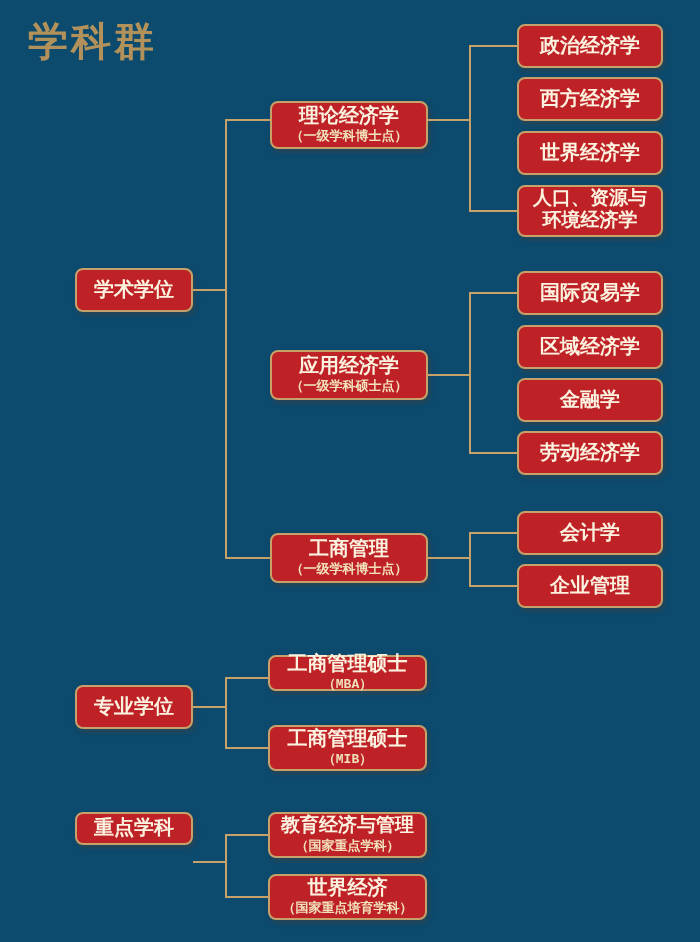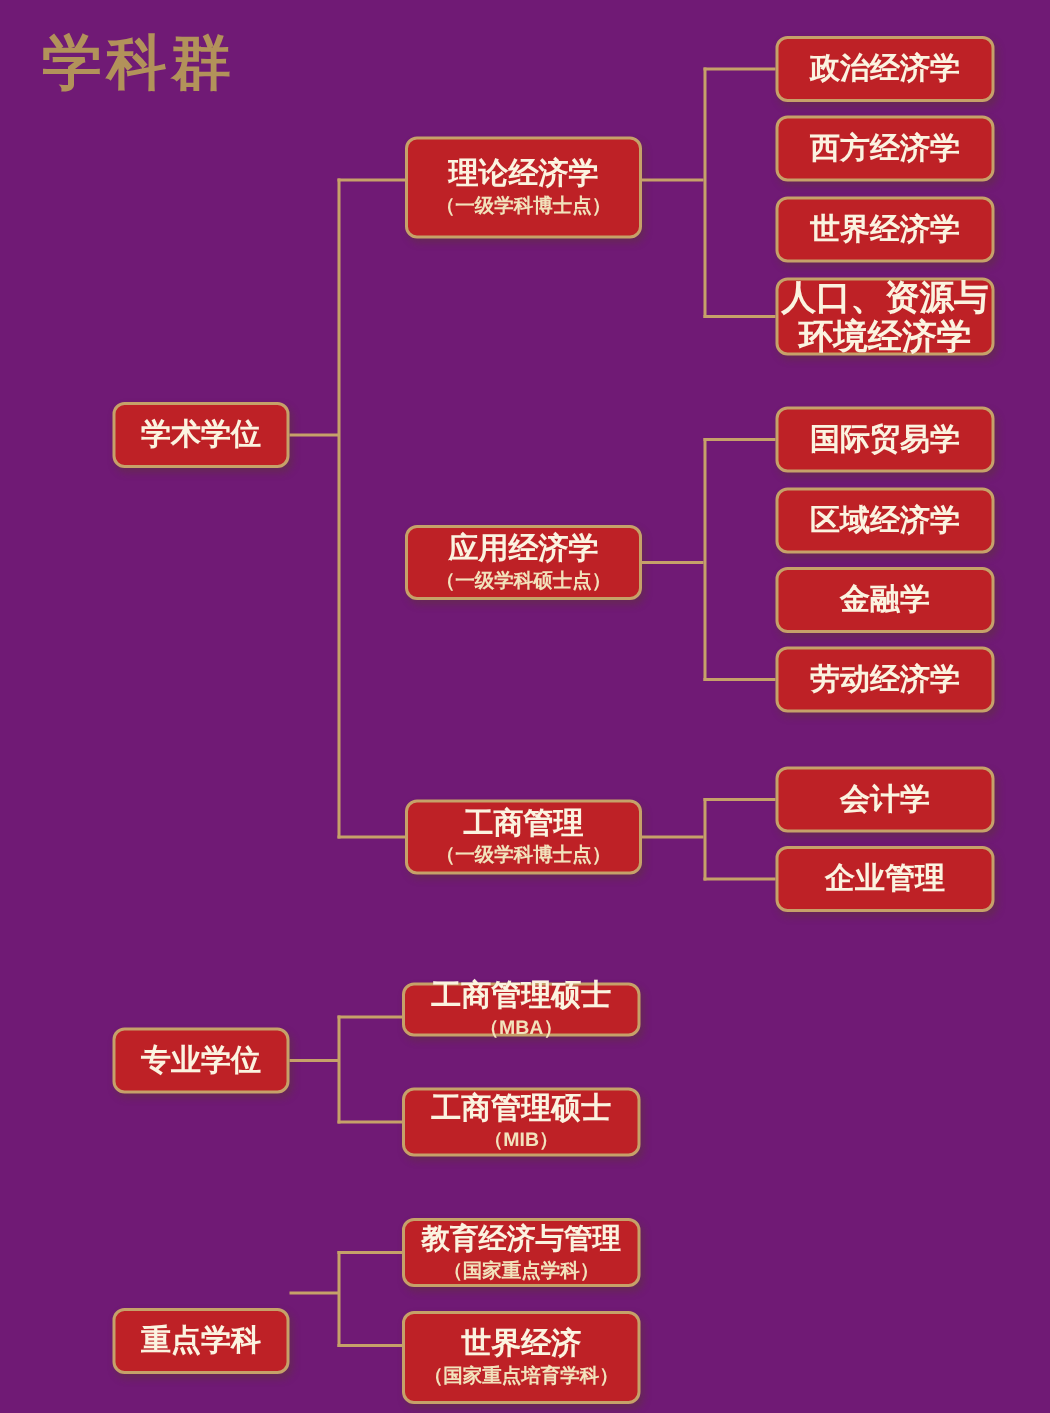--- a/index.html
+++ b/index.html
@@ -1,18 +1,18 @@
 <!DOCTYPE html>
 <html style="--box_red: #BE2126; --border_gold: #C6A169; --line_gold: #C6A169; --text_cream: #FBF3E0; --sub_cream: #F2E2BC; --title_gold: #B2925A;"><head>
 <meta charset="utf-8">
 <style>
   html,body { margin:0; padding:0; background:#ffffff; }
   .canvas {
-    position:relative; width:700px; height:942px; background:#701a75;
-    font-family:Liberation Sans, sans-serif; overflow:hidden;
+    position:relative; width:700px; height:942px; background:#0c4a6e;
+    font-family:Liberation Mono, monospace; overflow:hidden;
   }
   .title {
     position:absolute; left:28px; top:14px;
     font-size:40px; font-weight:bold; letter-spacing:3px;
     color:var(--title_gold,#B2925A);
   }
   .node {
     position:absolute; box-sizing:border-box;
     background:var(--box_red,#BE2126);
     border:2px solid var(--border_gold,#C6A169);
@@ -32,25 +32,25 @@
 <div class="canvas">
 
   <div class="title">学科群</div>
 
   <div class="node" style="left:75px;top:268px;width:118px;height:44px">
     <div class="label">学术学位</div>
   </div>
   <div class="node" style="left:75px;top:685px;width:118px;height:44px">
     <div class="label">专业学位</div>
   </div>
-  <div class="node" style="left:75px;top:872px;width:118px;height:44px">
+  <div class="node" style="left:75px;top:812px;width:118px;height:33px">
     <div class="label">重点学科</div>
   </div>
 
-  <div class="node" style="left:270px;top:91px;width:158px;height:68px">
+  <div class="node" style="left:270px;top:101px;width:158px;height:48px">
     <div class="label">理论经济学</div>
     <div class="sub">（一级学科博士点）</div>
   </div>
   <div class="node" style="left:270px;top:350px;width:158px;height:50px">
     <div class="label">应用经济学</div>
     <div class="sub">（一级学科硕士点）</div>
   </div>
   <div class="node" style="left:270px;top:533px;width:158px;height:50px">
     <div class="label">工商管理</div>
     <div class="sub">（一级学科博士点）</div>
@@ -59,21 +59,21 @@
   <div class="node" style="left:517px;top:24px;width:146px;height:44px">
     <div class="label">政治经济学</div>
   </div>
   <div class="node" style="left:517px;top:77px;width:146px;height:44px">
     <div class="label">西方经济学</div>
   </div>
   <div class="node" style="left:517px;top:131px;width:146px;height:44px">
     <div class="label">世界经济学</div>
   </div>
   <div class="node" style="left:517px;top:185px;width:146px;height:52px">
-    <div class="label" style="font-size:23px">人口、资源与
+    <div class="label" style="font-size:19px">人口、资源与
 环境经济学</div>
   </div>
 
   <div class="node" style="left:517px;top:325px;width:146px;height:44px">
     <div class="label">区域经济学</div>
   </div>
   <div class="node" style="left:517px;top:271px;width:146px;height:44px">
     <div class="label">国际贸易学</div>
   </div>
   <div class="node" style="left:517px;top:378px;width:146px;height:44px">
@@ -96,21 +96,21 @@
   </div>
   <div class="node" style="left:268px;top:725px;width:159px;height:46px">
     <div class="label">工商管理硕士</div>
     <div class="sub">（MIB）</div>
   </div>
 
   <div class="node" style="left:268px;top:812px;width:159px;height:46px">
     <div class="label" style="font-size:19px">教育经济与管理</div>
     <div class="sub">（国家重点学科）</div>
   </div>
-  <div class="node" style="left:268px;top:874px;width:159px;height:62px">
+  <div class="node" style="left:268px;top:874px;width:159px;height:46px">
     <div class="label">世界经济</div>
     <div class="sub">（国家重点培育学科）</div>
   </div>
 
   <div class="line" style="left:193px;top:289px;width:33px;height:2px"></div>
   <div class="line" style="left:225px;top:119px;width:2px;height:440px"></div>
   <div class="line" style="left:225px;top:119px;width:45px;height:2px"></div>
   <div class="line" style="left:225px;top:557px;width:45px;height:2px"></div>
 
   <div class="line" style="left:428px;top:119px;width:41px;height:2px"></div>

